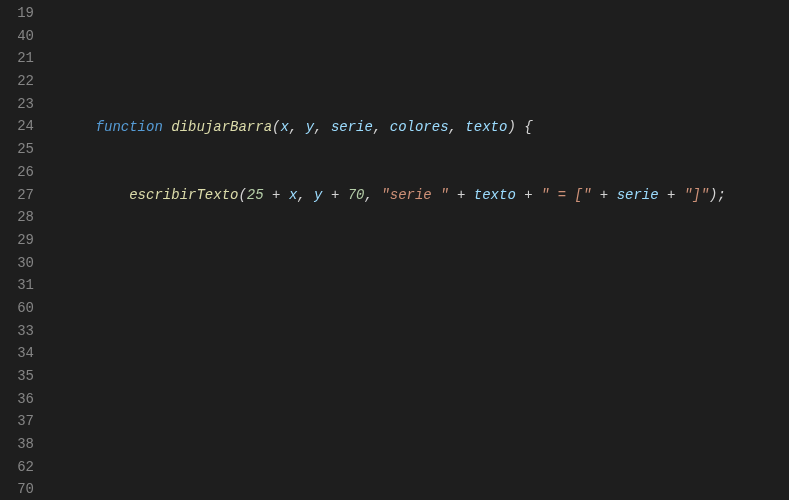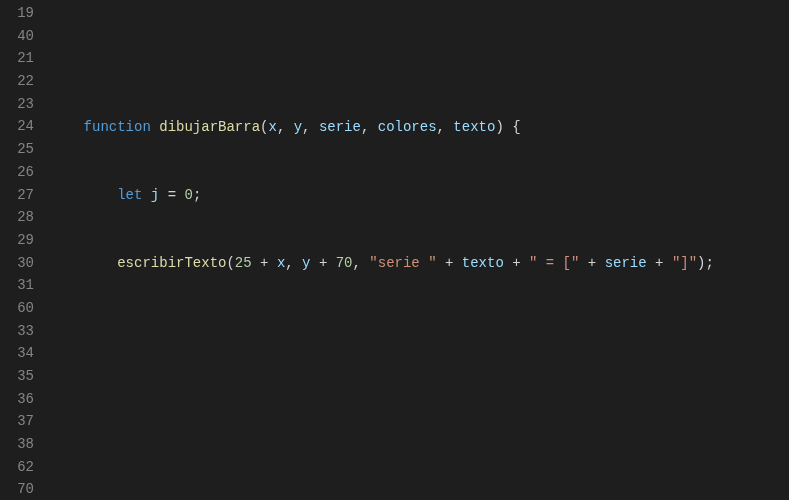--- a/index.html
+++ b/index.html
@@ -9,38 +9,40 @@
     font-family: Consolas, "Courier New", monospace;
     font-size: 14px;
     line-height: 22.7px;
     color: #d4d4d4;
     overflow: hidden;
   }
   .editor {
     display: flex;
     height: 100vh;
     width: 100vw;
+    gap: 12px;
   }
   .gutter {
     width: 50px;
     flex-shrink: 0;
     text-align: right;
     color: #858585;
     padding-top: 2px;
     user-select: none;
   }
   .gutter div {
     padding-right: 16px;
     height: 22.7px;
   }
   .code {
     flex: 1;
     padding-top: 2px;
     white-space: pre;
     overflow: hidden;
+    font-style: italic;
   }
   .code-line {
     height: 22.7px;
     position: relative;
   }
   .kw { color: #569cd6; }        
   .fn { color: #dcdcaa; }        
   .prm{ color: #9cdcfe; }        
   .str{ color: #ce9178; }        
   .num{ color: #b5cea8; }        
@@ -72,21 +74,20 @@
       <div>35</div>
       <div>36</div>
       <div>37</div>
       <div>38</div>
       <div>62</div>
       <div>70</div>
     </div>
   <div class="code">
     <div class="code-line">    </div>
     <div class="code-line">    <span class="kw">function</span> <span class="fn">dibujarBarra</span><span class="pun">(</span><span class="prm">x</span><span class="pun">, </span><span class="prm">y</span><span class="pun">, </span><span class="prm">serie</span><span class="pun">, </span><span class="prm">colores</span><span class="pun">, </span><span class="prm">texto</span><span class="pun">) {</span></div>
-    <div class="code-line">        <span class="kw">let</span> <span class="prm">j</span> <span class="op">=</span> <span class="num">0</span><span class="pun">;</span></div>
     <div class="code-line">        <span class="fn">escribirTexto</span><span class="pun">(</span><span class="num">25</span> <span class="op">+</span> <span class="prm">x</span><span class="pun">, </span><span class="prm">y</span> <span class="op">+</span> <span class="num">70</span><span class="pun">, </span><span class="str">"serie "</span> <span class="op">+</span> <span class="prm">texto</span> <span class="op">+</span> <span class="str">" = ["</span> <span class="op">+</span> <span class="prm">serie</span> <span class="op">+</span> <span class="str">"]"</span><span class="pun">);</span></div>
     
     
     
     
     
     
     
     
     

